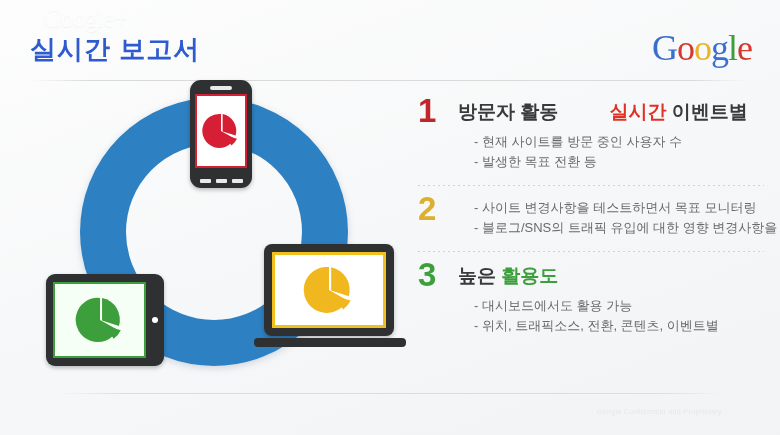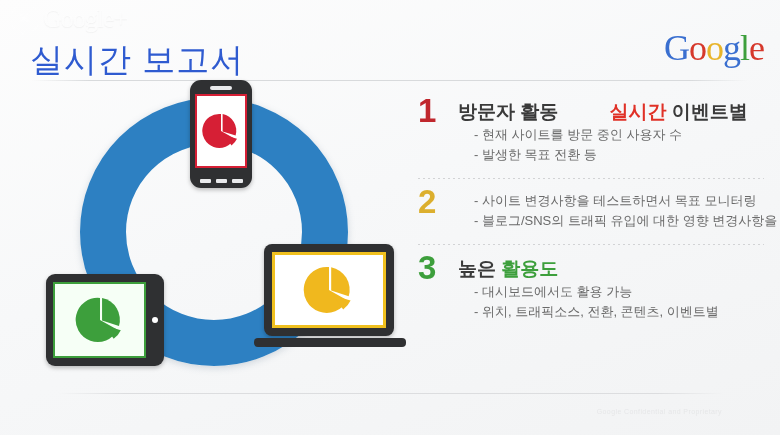--- a/index.html
+++ b/index.html
@@ -29,26 +29,26 @@
     border-left:5px solid transparent;border-right:3px solid transparent;
     border-top:6px solid #ffffff;
   }
   #gplus-watermark .wtext{
     font-family:"Liberation Serif","DejaVu Serif",serif;
     font-size:26px;color:#ffffff;letter-spacing:-1px;
     text-shadow:0 1px 1px rgba(150,150,150,.35);
   }
   
   #page-title{
-    position:absolute;left:30px;top:38px;
-    font-size:33px;font-weight:normal;color:#2f5bd0;letter-spacing:1px;
+    position:absolute;left:30px;top:32px;
+    font-size:26px;font-weight:bold;color:#2f5bd0;letter-spacing:1px;
     text-shadow:0 1px 0 rgba(255,255,255,.8);
   }
   #google-logo{
-    position:absolute;right:16px;top:30px;
+    position:absolute;right:28px;top:30px;
     font-family:"Liberation Serif","DejaVu Serif",serif;
     font-size:36px;line-height:1;letter-spacing:-1px;
   }
   #google-logo span{display:inline-block;}
   #header-rule{
     position:absolute;left:32px;top:80px;width:716px;height:1px;
     background:linear-gradient(90deg,rgba(200,200,200,0) 0%,#d8dadc 8%,#d8dadc 92%,rgba(200,200,200,0) 100%);
   }
   
   #diagram{position:absolute;left:18px;top:84px;width:392px;height:310px;}
@@ -99,21 +99,21 @@
   .point.p1 .num{color:#c0272d;}
   .point.p2 .num{color:#dcaf2e;}
   .point.p3 .num{color:#3d9f3c;}
   .point .headline{
     font-size:19px;font-weight:bold;color:#3a3a3a;line-height:1.25;
     white-space:nowrap;
   }
   .point.p1 .hl{color:#e03127;margin-left:46px;}
   .point.p2 .hl{color:#e8b42a;}
   .point.p3 .hl{color:#3d9f3c;}
-  .point .subs{margin-top:1px;padding-left:16px;}
+  .point .subs{margin-top:8px;padding-left:16px;}
   .point .sub{
     font-size:13px;color:#6a6a6a;line-height:1.55;white-space:nowrap;
   }
   .divider{
     height:1px;margin:13px 0 12px 0;
     background-image:linear-gradient(90deg,#d2d3d5 50%,rgba(255,255,255,0) 0);
     background-size:5px 1px;background-repeat:repeat-x;
   }
   #content .p1{margin-top:0;}
   

